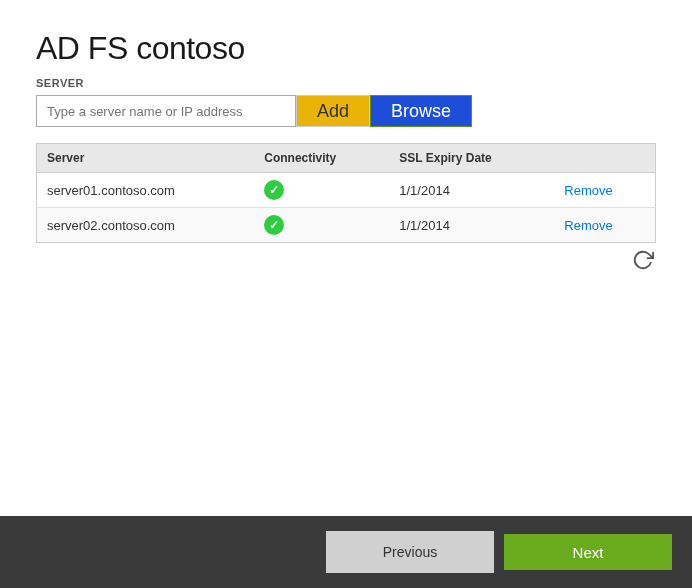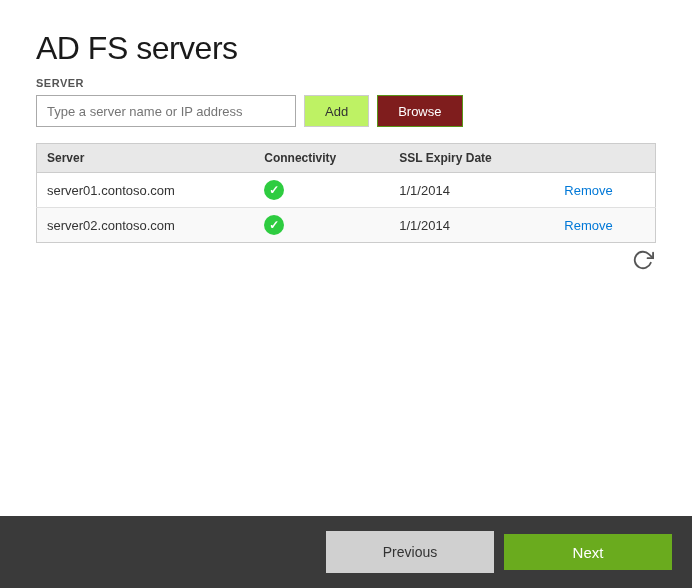--- a/index.html
+++ b/index.html
@@ -38,52 +38,51 @@
       color: #555;
       font-weight: 600;
       letter-spacing: 0.5px;
       text-transform: uppercase;
       margin-bottom: 6px;
     }
 
     .input-row {
       display: flex;
       align-items: center;
-      gap: 8px;
       margin-bottom: 16px;
     }
 
     .server-input {
       width: 260px;
       height: 32px;
       border: 1px solid #aaa;
       padding: 4px 10px;
       font-size: 13px;
       color: #999;
       outline: none;
       font-family: 'Segoe UI', Arial, sans-serif;
     }
 
     .btn-add {
       height: 32px;
       padding: 0 20px;
-      background: #bef264;
+      background: #eab308;
       border: 1px solid #ccc;
-      font-size: 13px;
+      font-size: 18px;
       color: #333;
       cursor: pointer;
       font-family: 'Segoe UI', Arial, sans-serif;
     }
 
     .btn-browse {
       height: 32px;
       padding: 0 20px;
-      background: #7f1d1d;
+      background: #1d4ed8;
       border: 1px solid #5a9418;
-      font-size: 13px;
+      font-size: 18px;
       color: #fff;
       cursor: pointer;
       font-family: 'Segoe UI', Arial, sans-serif;
     }
 
     .server-table {
       width: 100%;
       border-collapse: collapse;
       border: 1px solid #ccc;
     }
@@ -187,21 +186,21 @@
       color: #fff;
       cursor: pointer;
       font-family: 'Segoe UI', Arial, sans-serif;
     }
   </style>
 </head>
 <body>
 
 <div class="main-content">
 
-  <h1 class="page-title">AD FS servers</h1>
+  <h1 class="page-title">AD FS contoso</h1>
 
   <div class="server-label">SERVER</div>
 
   <div class="input-row">
     <input type="text" class="server-input" placeholder="Type a server name or IP address" style="">
     <button class="btn-add">Add</button>
     <button class="btn-browse">Browse</button>
   </div>
 
   <table class="server-table">

